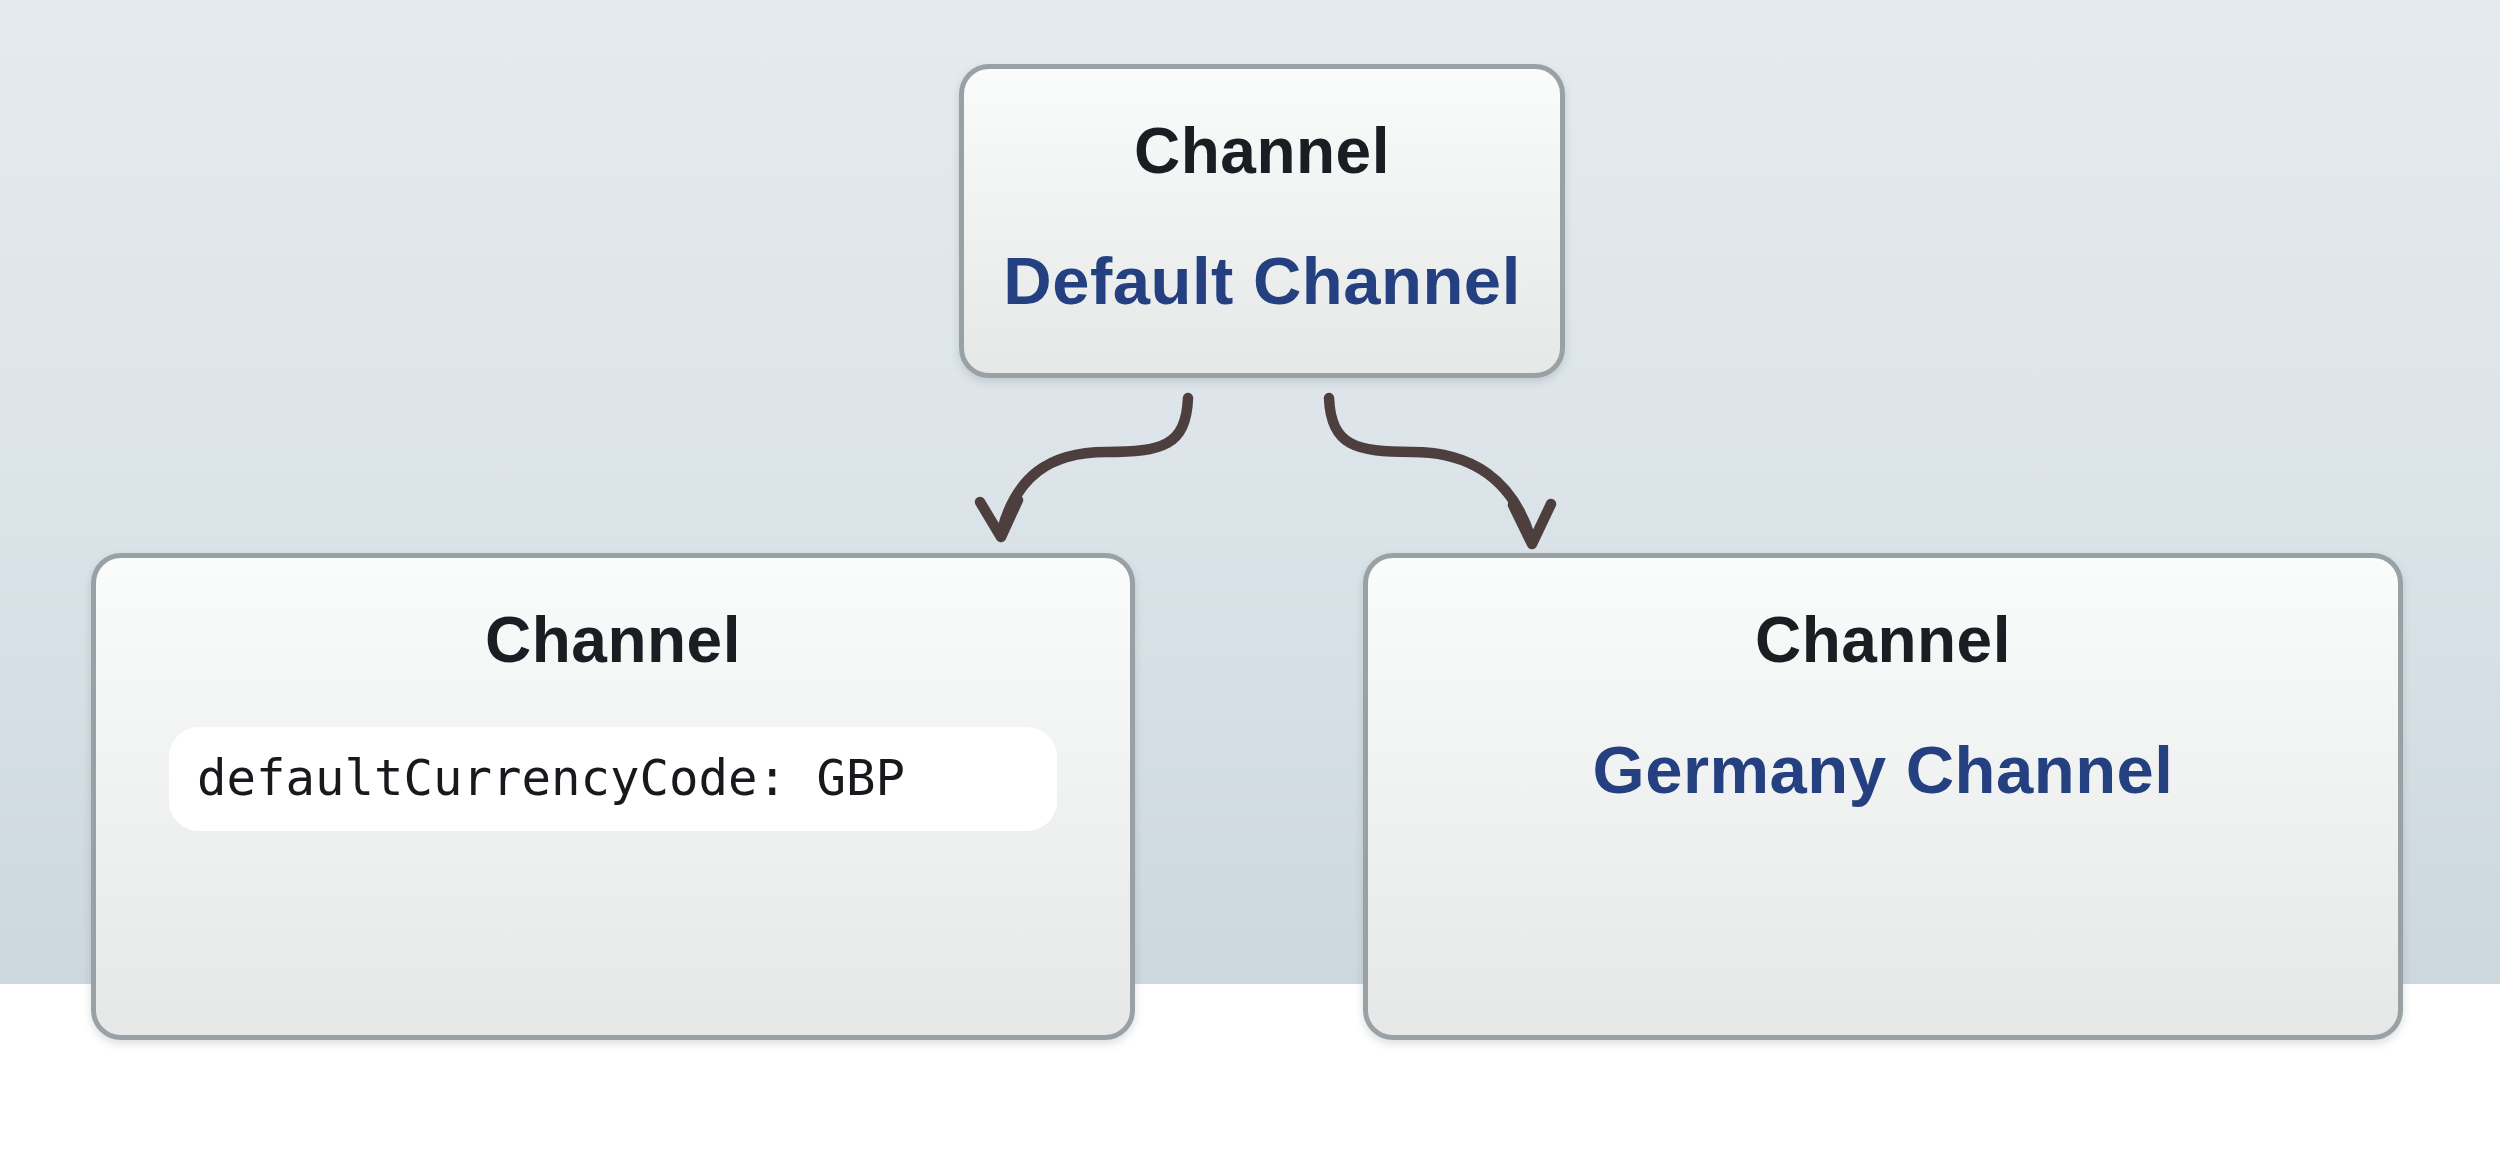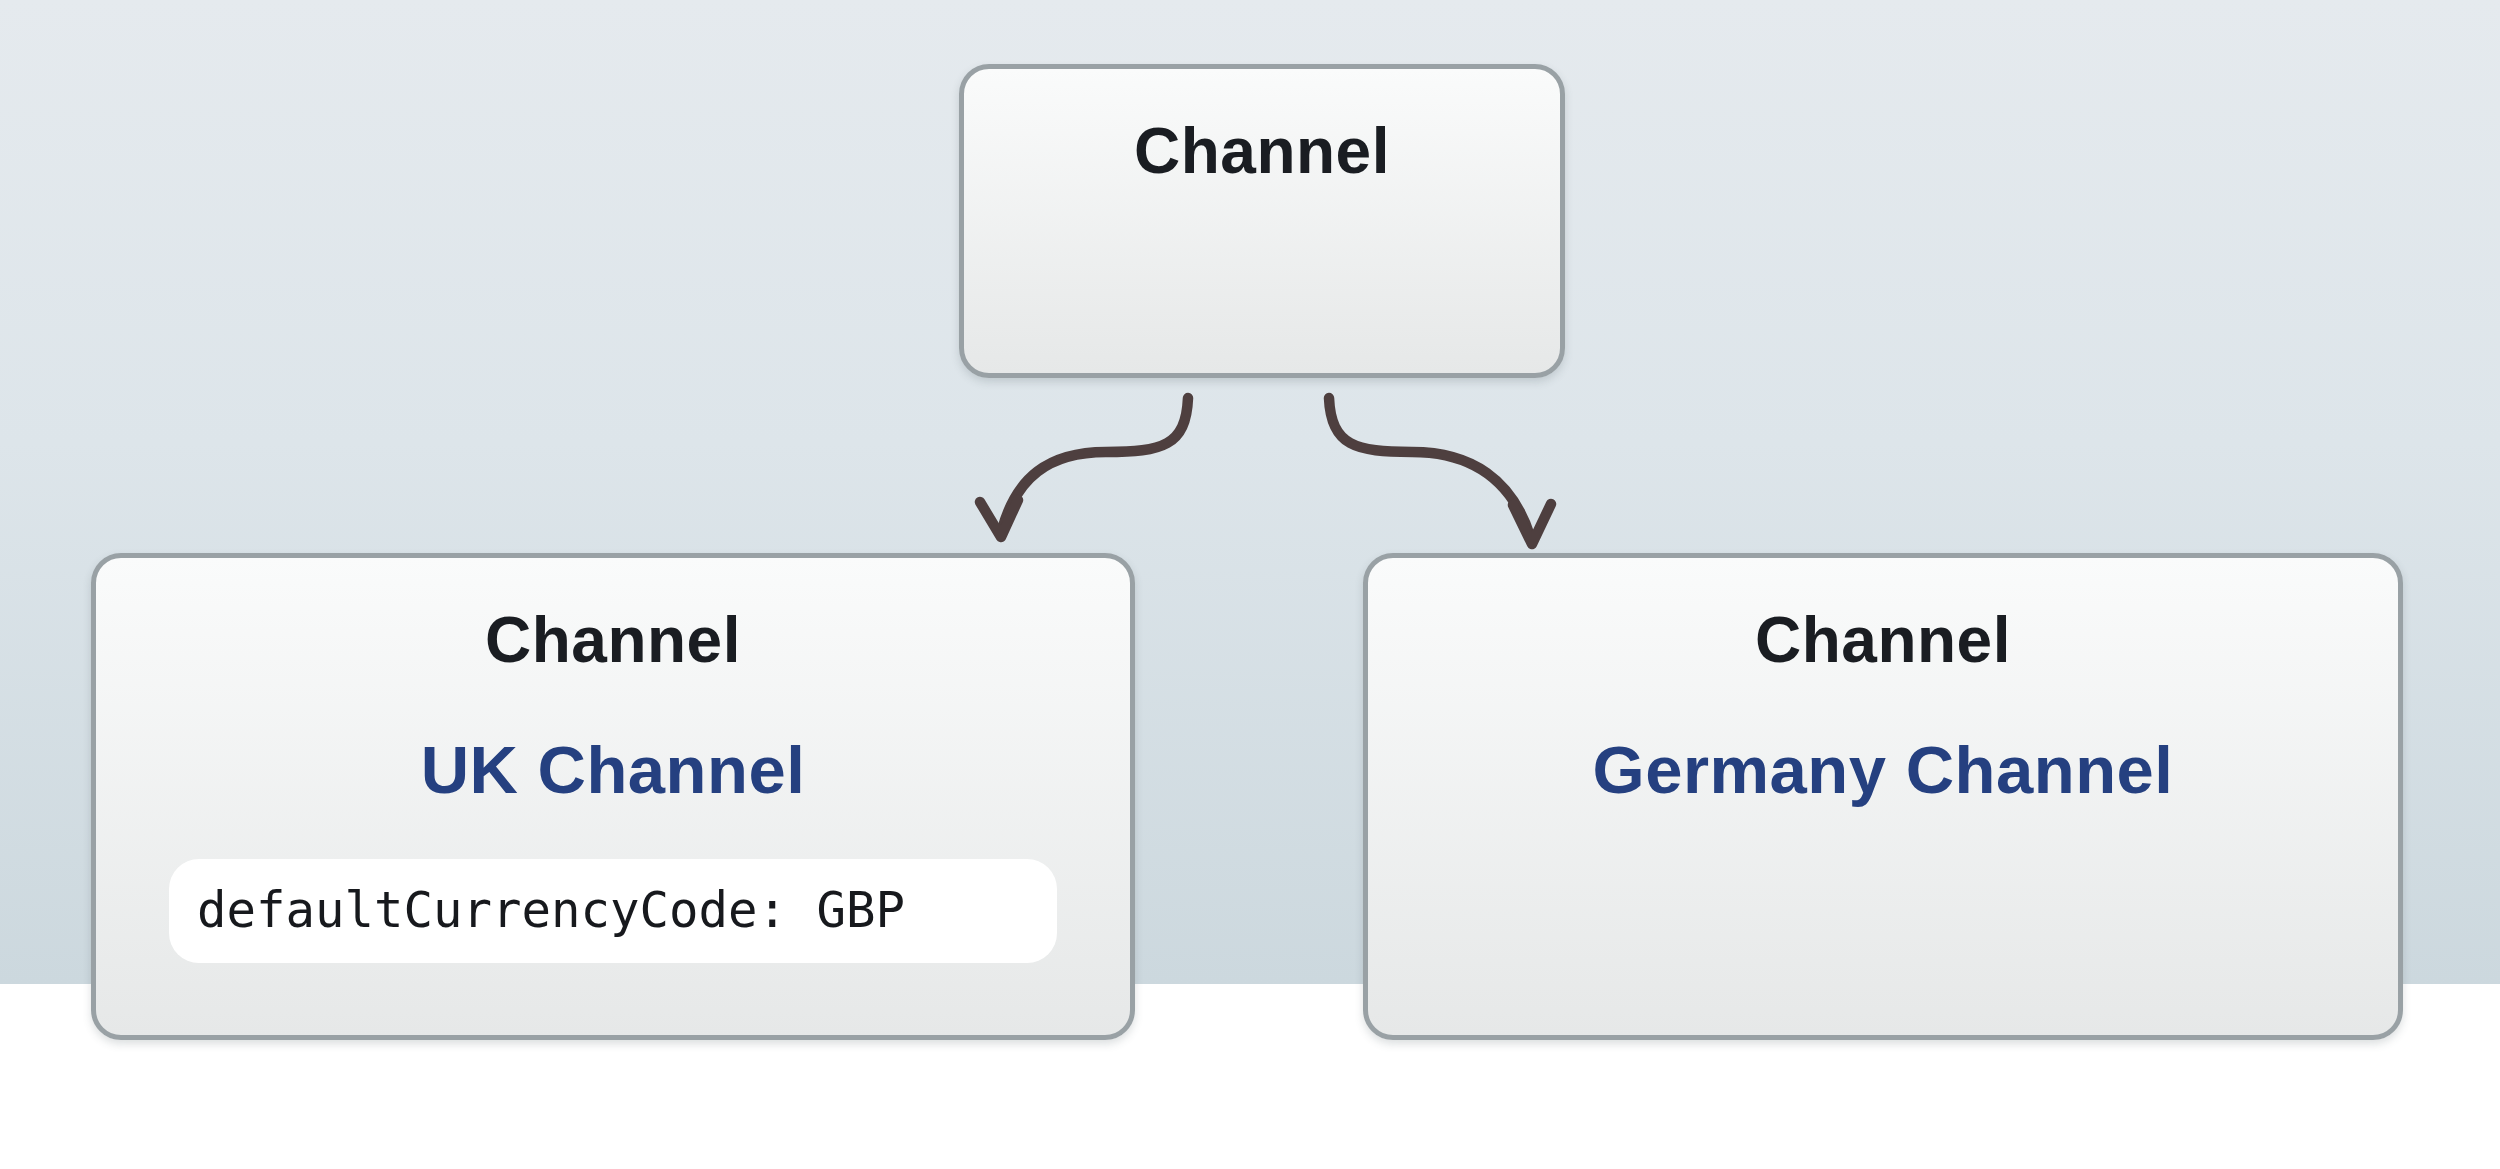--- a/index.html
+++ b/index.html
@@ -96,25 +96,25 @@
       <path class="arrow-stroke" d="M980 502 L1001 537 L1018 500"></path>
     </g>
     <g>
       <path class="arrow-stroke" d="M1329 398 C1331 446 1356 452 1412 452 C1472 452 1512 480 1530 536"></path>
       <path class="arrow-stroke" d="M1513 505 L1532 544 L1551 504"></path>
     </g>
   </svg>
 
   <div class="node" id="node-root">
     <div class="node-type">Channel</div>
+    <div class="node-name">Default Channel</div>
   </div>
 
   <div class="node" id="node-uk">
     <div class="node-type">Channel</div>
-    <div class="node-name">UK Channel</div>
     <div class="code-pill">
       <span class="code-text">defaultCurrencyCode: GBP</span>
     </div>
   </div>
 
   <div class="node" id="node-germany">
     <div class="node-type">Channel</div>
     <div class="node-name">Germany Channel</div>
   </div>
 

